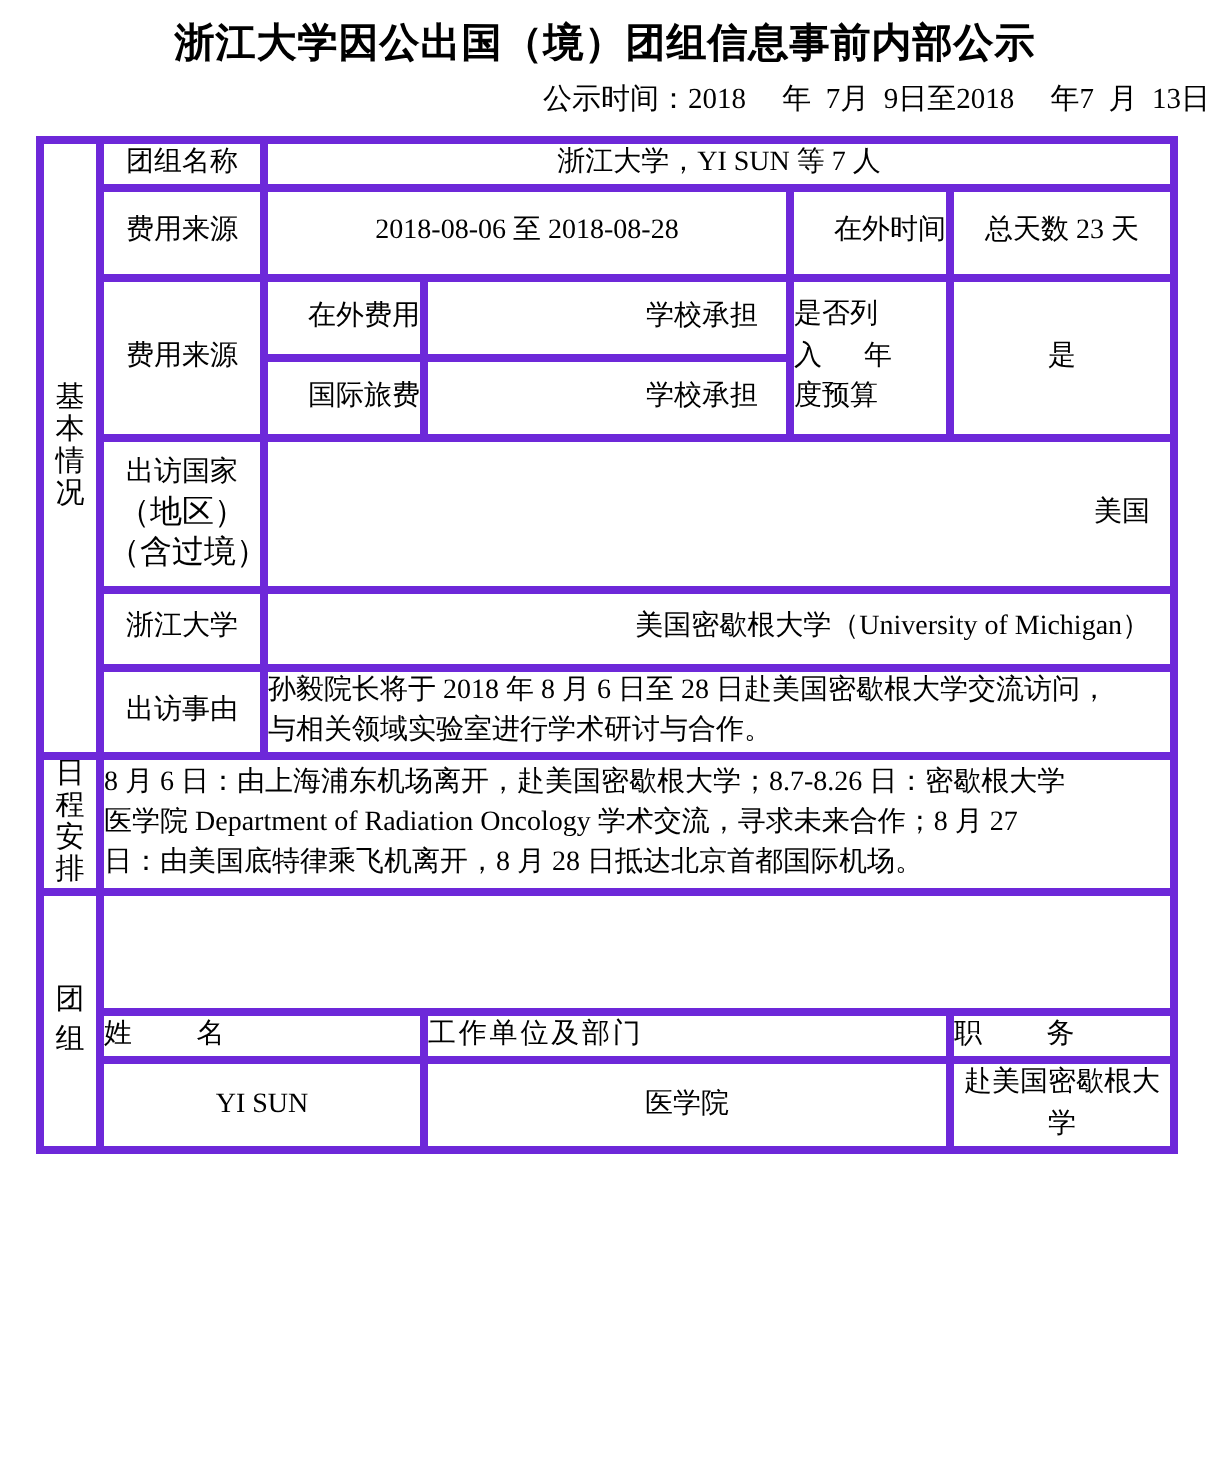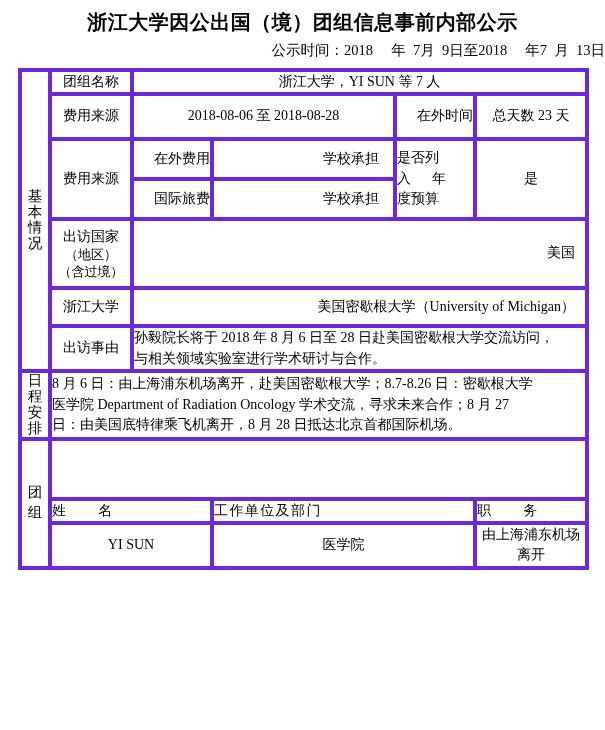--- a/index.html
+++ b/index.html
@@ -83,21 +83,21 @@
   .vstack-group { min-height: 126px; }
 
   .rowlabel {
     width: 82px;
     text-align: center;
     padding: 6px 2px;
     white-space: nowrap;
   }
   .rowlabel .sub {
     display: block;
-    font-size: 13px;
+    font-size: 16px;
     line-height: 1.25;
   }
   .rowlabel .main { display: block; }
 
   .cell-center {
     text-align: center;
     padding: 6px 6px;
   }
   .cell-left {
     text-align: right;
@@ -254,19 +254,19 @@
 
       <tr>
         <td class="member-head" colspan="2">姓　　名</td>
         <td class="member-head" colspan="2">工作单位及部门</td>
         <td class="member-head">职　　务</td>
       </tr>
 
       <tr>
         <td class="member-cell" colspan="2">YI SUN</td>
         <td class="member-cell" colspan="2">医学院</td>
-        <td class="member-cell">由上海浦东机场离开</td>
+        <td class="member-cell">赴美国密歇根大学</td>
       </tr>
 
     </tbody>
   </table>
 
 </div>
 
 </body></html>

